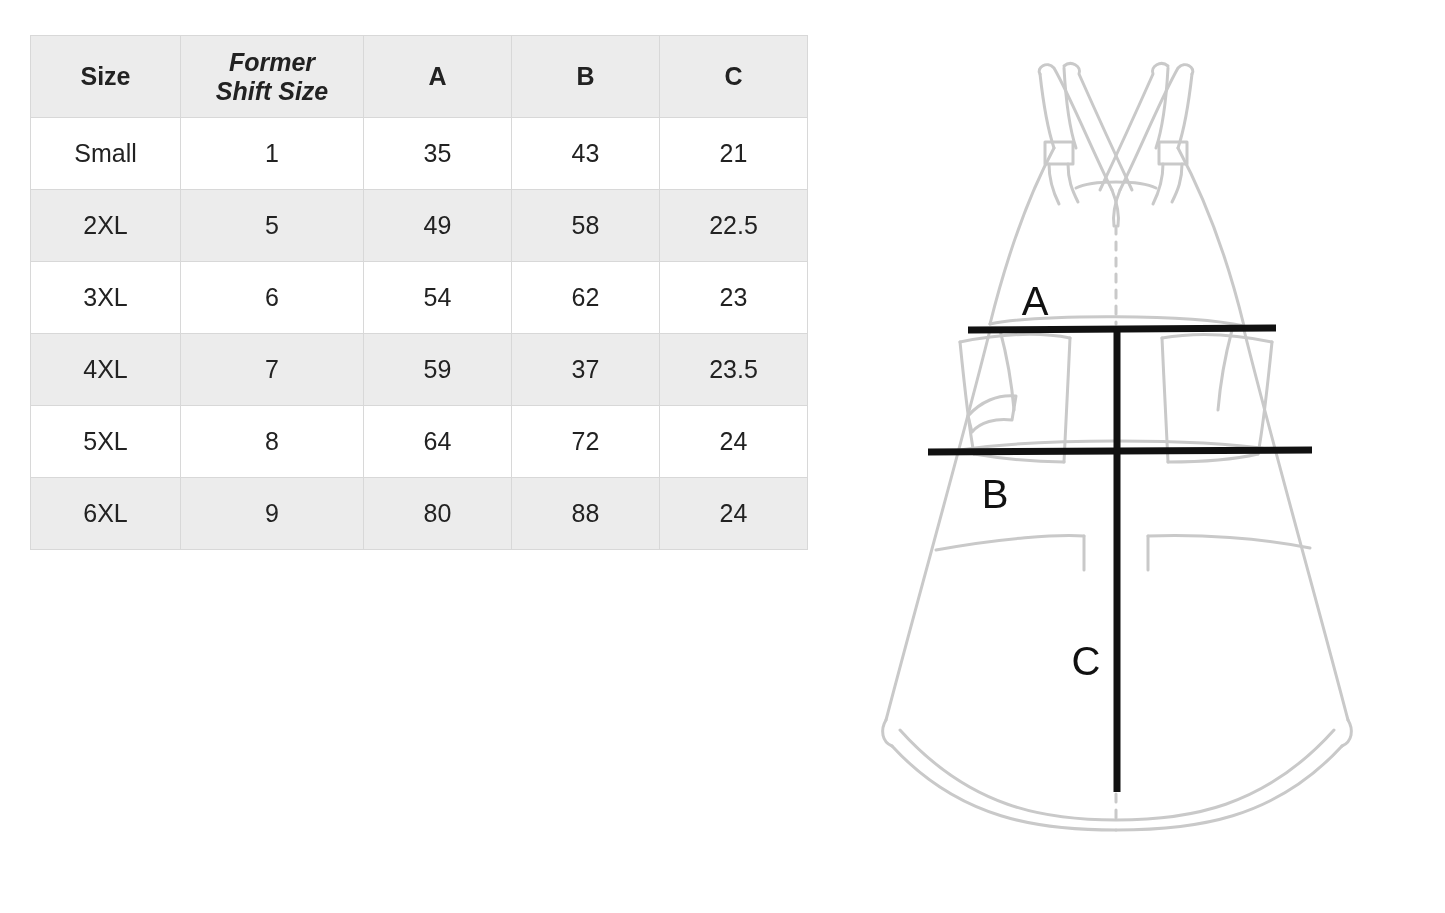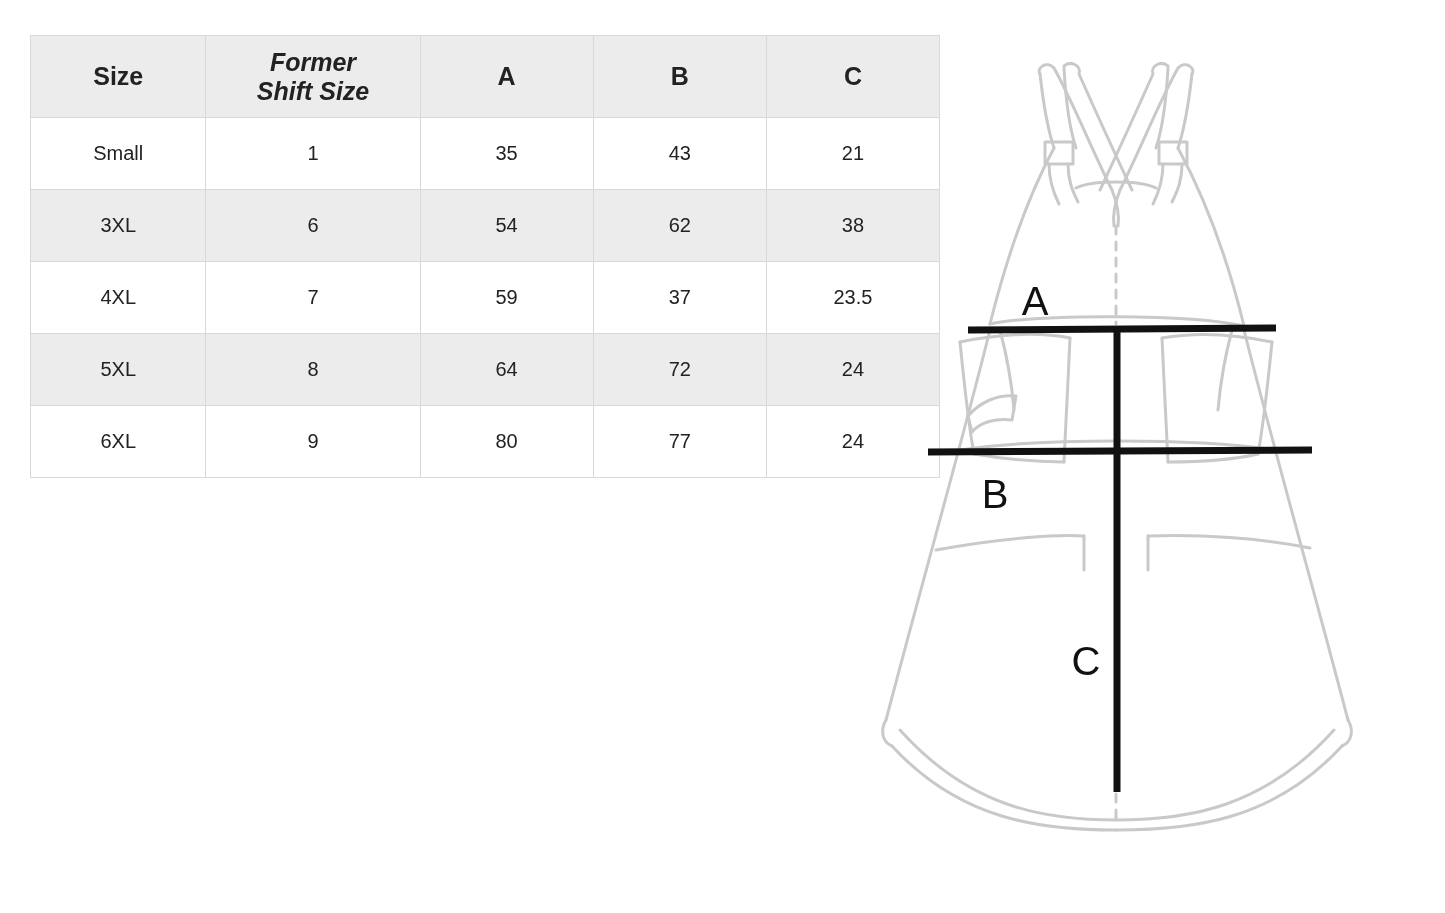--- a/index.html
+++ b/index.html
@@ -15,33 +15,33 @@
     height: 913px;
     background: #ffffff;
     overflow: hidden;
   }
 
   
   #size-table-wrap {
     position: absolute;
     left: 30px;
     top: 35px;
-    width: 910px;
+    width: 778px;
   }
   table.size-table {
     border-collapse: collapse;
     width: 100%;
     table-layout: fixed;
   }
   table.size-table th,
   table.size-table td {
     border: 1px solid #d8d8d8;
     text-align: center;
     color: #222222;
-    font-size: 20px;
+    font-size: 25px;
     padding: 14px;
     height: 72px;
     vertical-align: middle;
     line-height: 1.15;
   }
   table.size-table thead th {
     background: #ececec;
     font-weight: bold;
     font-size: 25px;
     height: 82px;
@@ -104,45 +104,52 @@
       </thead>
       <tbody>
         <tr>
           <td>Small</td>
           <td>1</td>
           <td>35</td>
           <td>43</td>
           <td>21</td>
         </tr>
         <tr>
+          <td>2XL</td>
+          <td>5</td>
+          <td>49</td>
+          <td>58</td>
+          <td>22.5</td>
+        </tr>
+        <tr>
           <td>3XL</td>
           <td>6</td>
           <td>54</td>
           <td>62</td>
-          <td>38</td>
+          <td>23</td>
         </tr>
         <tr>
           <td>4XL</td>
           <td>7</td>
           <td>59</td>
           <td>37</td>
           <td>23.5</td>
         </tr>
         <tr>
           <td>5XL</td>
           <td>8</td>
           <td>64</td>
           <td>72</td>
           <td>24</td>
         </tr>
         <tr>
           <td>6XL</td>
           <td>9</td>
           <td>80</td>
-          <td>77</td>
+          <td>88</td>
           <td>24</td>
         </tr>
       </tbody>
     </table>
   </div>
 
   <div id="diagram">
     <svg width="590" height="830" viewBox="0 0 590 830" xmlns="http://www.w3.org/2000/svg">
       <g fill="none" stroke="#c9c9c9" stroke-width="3" stroke-linecap="round" stroke-linejoin="round">
 

